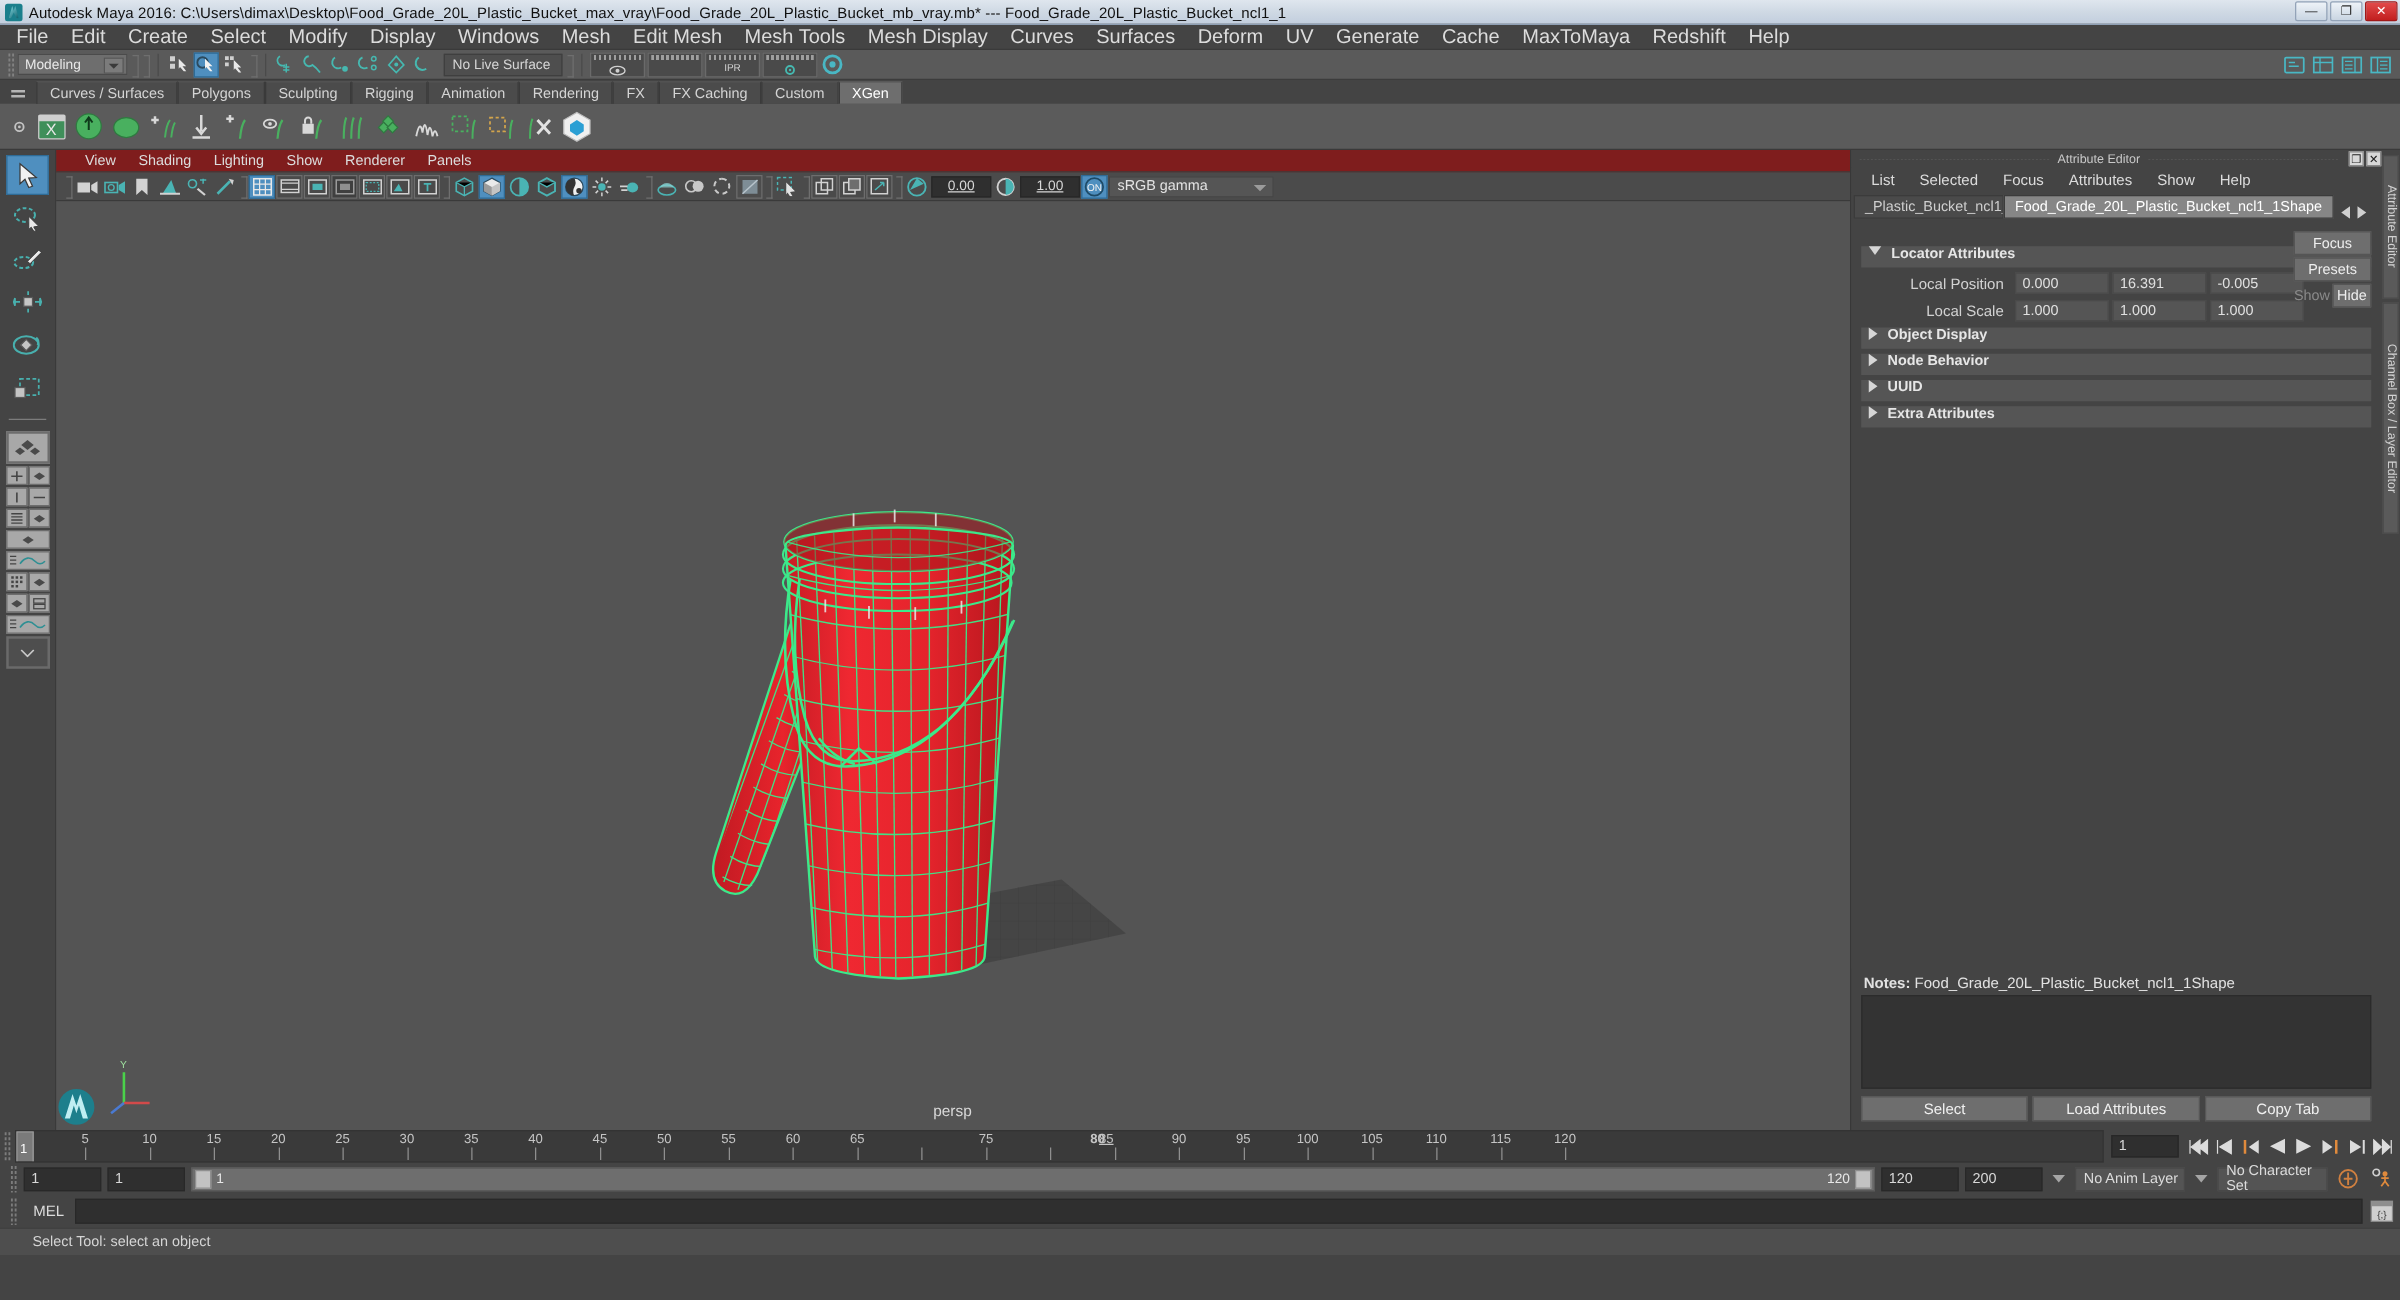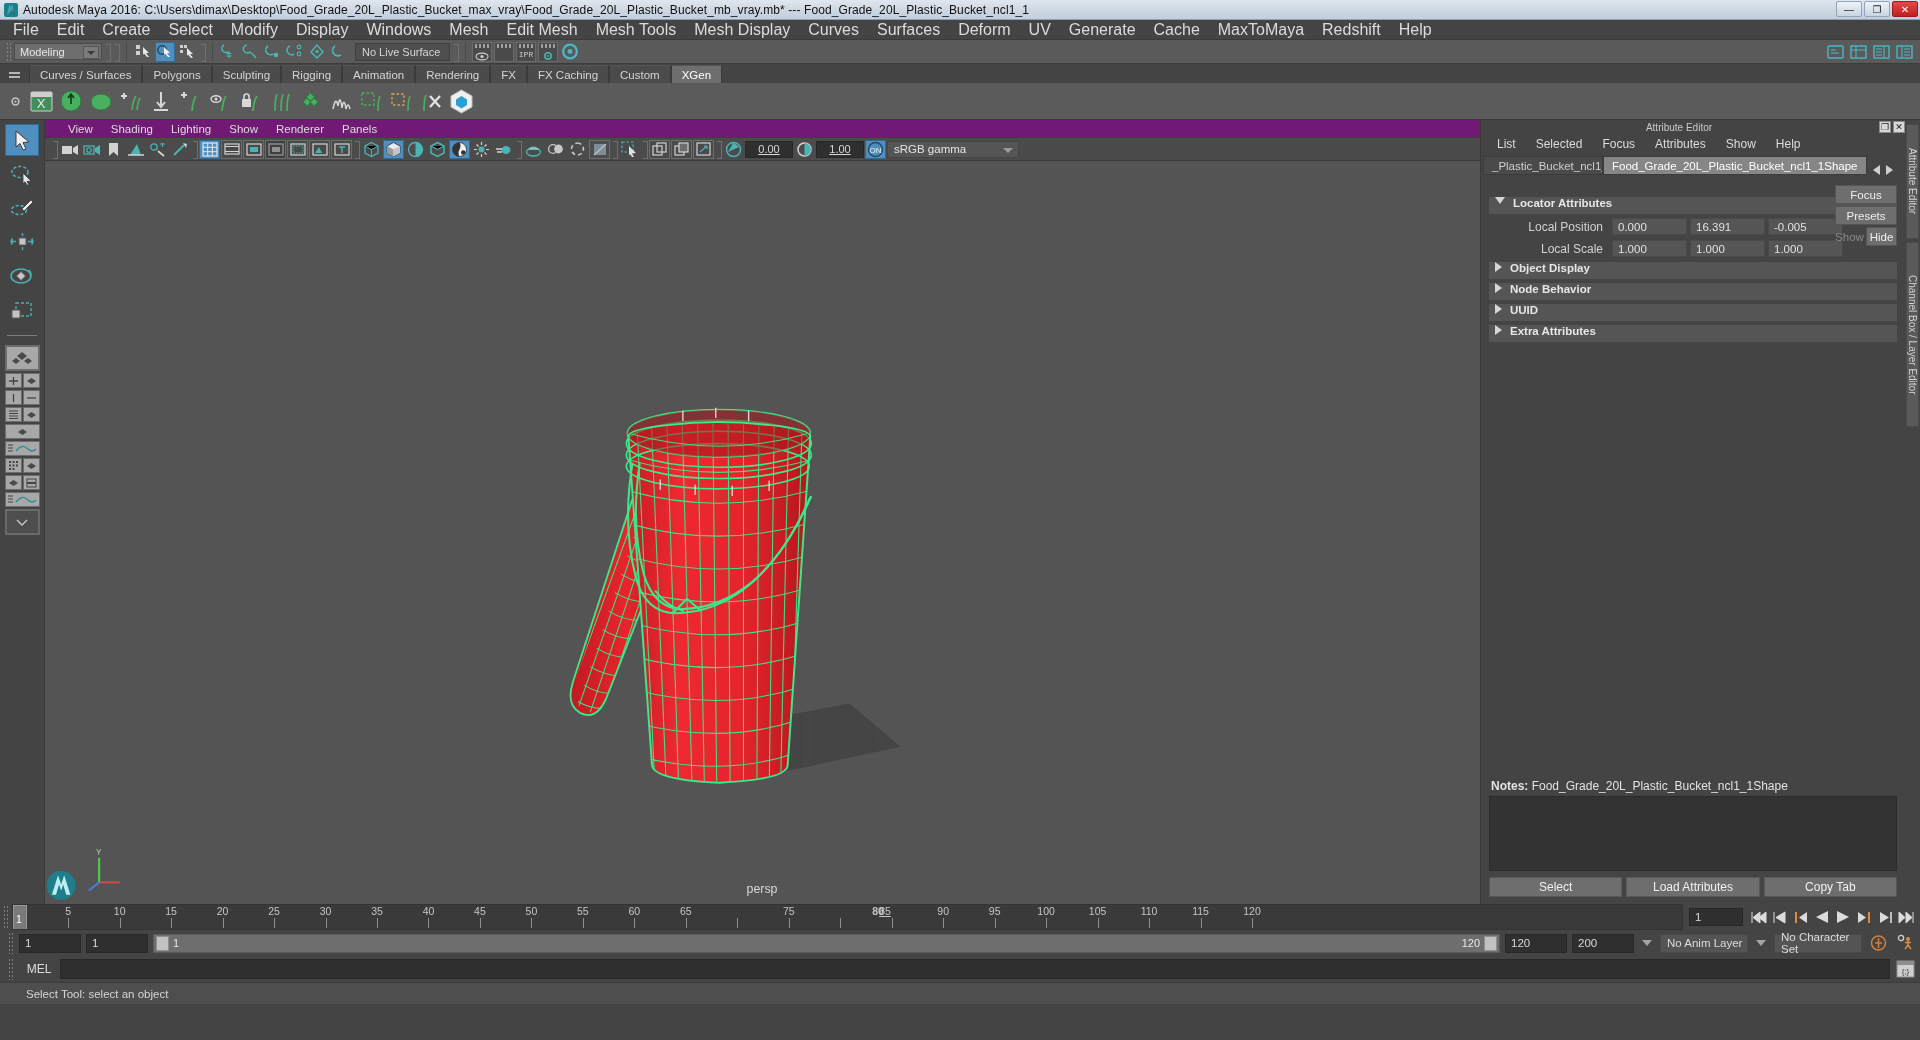--- a/index.html
+++ b/index.html
@@ -80,24 +80,23 @@
     display:flex;align-items:center;justify-content:center;
     border:1px solid transparent;
   }
   .tbtn.on{ background:#4f8fbf; border-color:#2e6b96;}
   .livesurf{
     height:18px;width:95px;background:#4e4e4e;border:1px solid #3f3f3f;
     display:flex;align-items:center;padding-left:6px;font-size:11px;color:#d6d6d6;
     margin-left:4px;
   }
   .render-btn{
-    width:20px;height:20px;border:1px solid #6a6a6a;background:#4a4a4a;
+    width:44px;height:20px;border:1px solid #6a6a6a;background:#4a4a4a;
     display:flex;align-items:flex-end;justify-content:center;position:relative;
     flex:0 0 auto;
-    font-family:Liberation Mono, monospace;
   }
   .render-btn .film{position:absolute;top:1px;left:2px;right:2px;height:4px;
     background:repeating-linear-gradient(to right,#9e9e9e 0 2px,#4a4a4a 2px 4px);}
   .render-btn .lbl{font-size:8px;color:#cfcfcf;line-height:12px;}
   #statusbar-right{margin-left:auto;display:flex;gap:3px;padding-right:6px;}
 
   
   #shelftabs{
     height:19px;background:#444;display:flex;align-items:flex-end;padding-left:3px;
   }
@@ -135,21 +134,21 @@
   .tb-ico.sel{background:#4f8fbf;border-color:#2e6b96;}
   .tb-divider{width:30px;height:1px;background:#7c7c7c;margin:7px 0;}
   .tb-pair{display:flex;gap:1px;}
   .tb-small{width:17px;height:15px;background:#a8a8a8;border:1px solid #6d6d6d;display:flex;align-items:center;justify-content:center;}
   .tb-wide{width:35px;height:15px;background:#a8a8a8;border:1px solid #6d6d6d;display:flex;align-items:center;justify-content:center;}
   .tb-big{width:35px;height:26px;background:#a8a8a8;border:2px solid #6d6d6d;display:flex;align-items:center;justify-content:center;}
 
   
   #viewcol{ flex:1; display:flex; flex-direction:column; background:#444; min-width:0;}
   #vp-menubar{
-    height:18px;background:#701a75;display:flex;align-items:center;padding-left:14px;gap:0;
+    height:18px;background:#7f1d1d;display:flex;align-items:center;padding-left:14px;gap:0;
     border-bottom:1px solid #3d3d3d;
   }
   #vp-menubar .vmi{padding:1px 9px;font-size:11.5px;color:#dcdcdc;}
   #vp-toolbar{
     height:23px;background:#4b4b4b;display:flex;align-items:center;padding-left:6px;gap:1px;
     border-bottom:1px solid #3a3a3a;
   }
   .vb{width:21px;height:19px;display:flex;align-items:center;justify-content:center;border:1px solid transparent;flex:0 0 auto;}
   .vb.on{background:#4f8fbf;border-color:#2e6b96;}
   .vb.framed{border:1px solid #6d6d6d;background:#4a4a4a;}

